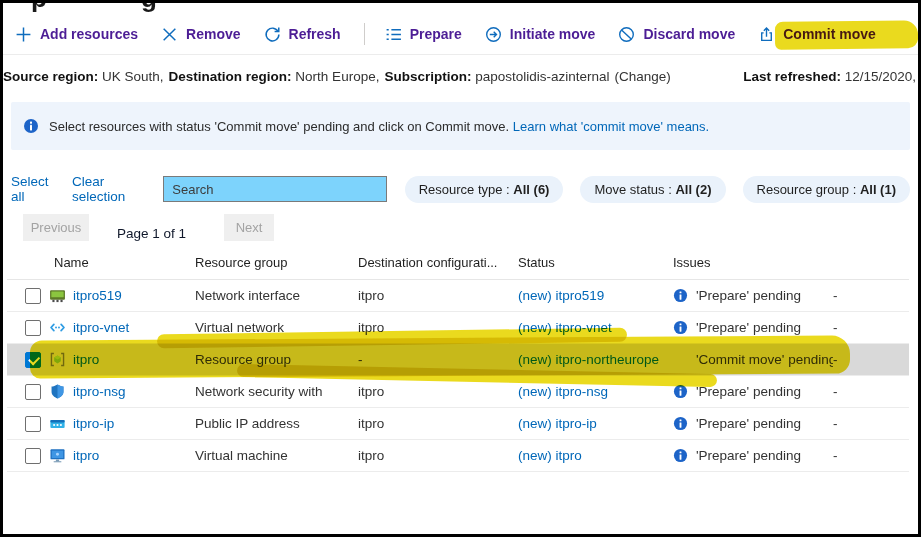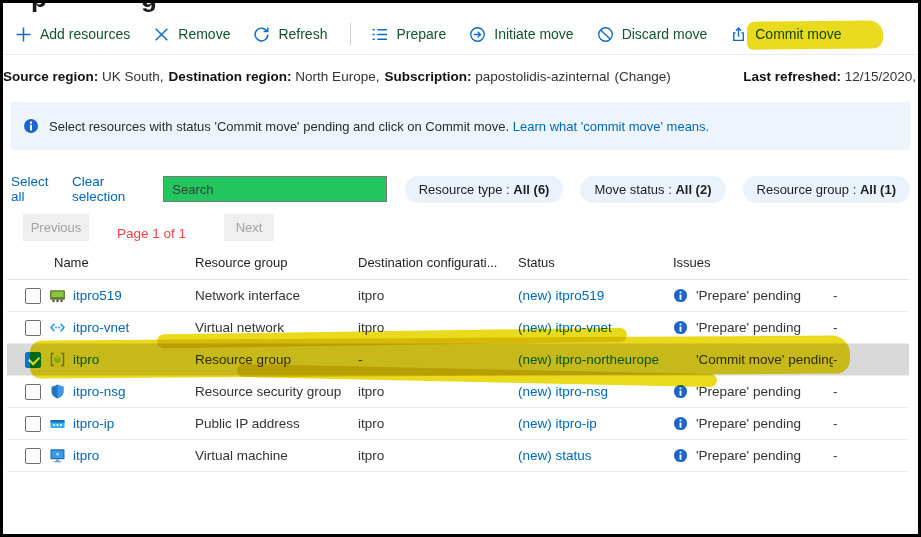--- a/index.html
+++ b/index.html
@@ -9,21 +9,21 @@
     border:3px solid #000; background:#fff; overflow:hidden;
     font-family:"Liberation Sans", sans-serif; color:#323130;
   }
   
   .clipped-title { position:relative; height:11px; overflow:hidden; }
   .clipped-title span { position:absolute; top:-20px; font-size:26px; font-weight:600; color:#1a1a1a; }
   .frag-a { left:28px; } .frag-b { left:138px; }
 
   
   .toolbar { display:flex; align-items:center; padding:9px 0 9px 12px; }
-  .tb-item { display:flex; align-items:center; gap:8px; font-size:14px; color:#14532d; margin-right:23px; cursor:pointer; white-space:nowrap; }
+  .tb-item { display:flex; align-items:center; gap:8px; font-size:14px; color:#4c1d95; margin-right:23px; cursor:pointer; white-space:nowrap;font-weight:bold; }
   .tb-item svg { width:17px; height:17px; flex:0 0 auto; }
   .tb-divider { width:1px; height:22px; background:#cfcdcb; margin:0 20px 0 0; }
   .hl-wrap { position:relative; display:inline-block; }
   .hl-wrap::before {
     content:""; position:absolute; inset:-5px -42px -7px -8px;
     background:#e9d70a; opacity:.92; mix-blend-mode:multiply;
     transform:rotate(-0.6deg); border-radius:8px 14px 10px 6px;
   }
   .toolbar-rule { border-bottom:1px solid #ececec; }
 
@@ -35,34 +35,34 @@
   .context .right { margin-left:auto; color:#333; }
 
   
   .banner { margin:18px 8px 0 8px; height:48px; background:#eef4fc; border-radius:2px;
             display:flex; align-items:center; gap:10px; padding:0 12px; font-size:13px; color:#2b2b2b; }
   .banner svg { width:16px; height:16px; flex:0 0 auto; }
 
   
   .selbar { display:flex; align-items:center; margin:24px 8px 0 8px; font-size:13px; }
   .selbar .sel-link { margin-right:16px; font-size:13.5px; }
-  .search { width:268px; height:26px; border:1px solid #7a7a7a; background:#22c55e; font-size:13px;
+  .search { width:268px; height:26px; border:1px solid #7a7a7a; background:#7dd3fc; font-size:13px;
             padding:0 8px; font-family:"Liberation Sans", sans-serif; color:#222; margin-left:2px; }
   .search::placeholder { color:#3c3c3c; opacity:1; }
   .pills { display:flex; gap:17px; margin-left:18px; }
   .pill { background:#eaf2fb; border-radius:14px; padding:6px 14px; white-space:nowrap; color:#1f1f1f; cursor:pointer; }
   .pill b { font-weight:700; }
 
   
   .pagerow { display:flex; align-items:center; margin:10px 8px 0 8px; font-size:13px; }
   .pgbtn { background:#efefef; border:none; color:#a3a3a3; font-size:13px; padding:6px 0; text-align:center;
            font-family:"Liberation Sans", sans-serif; cursor:default; }
   .pgbtn.prev { width:66px; margin-left:12px; }
   .pgbtn.next { width:50px; }
-  .pgstatus { margin:12px 38px 0 28px; color:#ef4444; font-size:13.5px; }
+  .pgstatus { margin:12px 38px 0 28px; color:#0f172a; font-size:13.5px; }
 
   
   .table { margin:8px 9px 0 4px; }
   .grid-cols { display:grid; grid-template-columns:24px 24px 122px 163px 160px 155px 160px 1fr; }
   .thead { padding:6px 0 9px 18px; font-size:13px; color:#1f1f1f; border-bottom:1px solid #e6e6e6; }
   .thead .h-name { grid-column:1 / 4; padding-left:29px; }
   .trow { align-items:center; height:32px; padding-left:18px; border-bottom:1px solid #ececec;
           position:relative; font-size:13.5px; color:#333; }
   .trow.selected { background:#d9d9d9; }
   .cell { overflow:hidden; white-space:nowrap; }
@@ -270,21 +270,21 @@
         </div>
         <div class="trow grid-cols">
           <span class="cell"><span class="checkbox"></span></span>
           <span class="cell icon">
             <svg viewBox="0 0 16 16">
               <path d="M8 1.3c2 1.2 4 1.8 5.6 2v5c0 3-2.5 5.1-5.6 6.4C4.9 13.4 2.4 11.3 2.4 8.3v-5C4 3.1 6 2.5 8 1.3z" fill="#1f74c0"></path>
               <path d="M8 1.3c2 1.2 4 1.8 5.6 2v5c0 3-2.5 5.1-5.6 6.4z" fill="#3f96e4"></path>
             </svg>
           </span>
           <span class="cell"><a class="link">itpro-nsg</a></span>
-          <span class="cell">Resource security group</span>
+          <span class="cell">Network security with</span>
           <span class="cell">itpro</span>
           <span class="cell"><a class="link">(new) itpro-nsg</a></span>
           <span class="cell status">
             <span class="status-info">
               <svg viewBox="0 0 16 16">
                 <circle cx="8" cy="8" r="7" fill="#1d64c8"></circle>
                 <rect x="7" y="3.6" width="2" height="2.1" rx="0.4" fill="#fff"></rect>
                 <rect x="7" y="6.8" width="2" height="5.6" rx="0.4" fill="#fff"></rect>
               </svg>
             </span>
@@ -326,21 +326,21 @@
               <rect x="1.4" y="2.2" width="13.2" height="9.4" rx="0.8" fill="#1e70c1"></rect>
               <rect x="2.6" y="3.4" width="10.8" height="7" fill="#3f96e4"></rect>
               <circle cx="8" cy="6.9" r="1.4" fill="#a8d4ff"></circle>
               <path d="M6.2 13.6h3.6l-.5-1.8H6.7z" fill="#7a9bb6"></path>
               <rect x="4.4" y="13.4" width="7.2" height="1" fill="#7a9bb6"></rect>
             </svg>
           </span>
           <span class="cell"><a class="link">itpro</a></span>
           <span class="cell">Virtual machine</span>
           <span class="cell">itpro</span>
-          <span class="cell"><a class="link">(new) status</a></span>
+          <span class="cell"><a class="link">(new) itpro</a></span>
           <span class="cell status">
             <span class="status-info">
               <svg viewBox="0 0 16 16">
                 <circle cx="8" cy="8" r="7" fill="#1d64c8"></circle>
                 <rect x="7" y="3.6" width="2" height="2.1" rx="0.4" fill="#fff"></rect>
                 <rect x="7" y="6.8" width="2" height="5.6" rx="0.4" fill="#fff"></rect>
               </svg>
             </span>
             <span>'Prepare' pending</span>
           </span>

